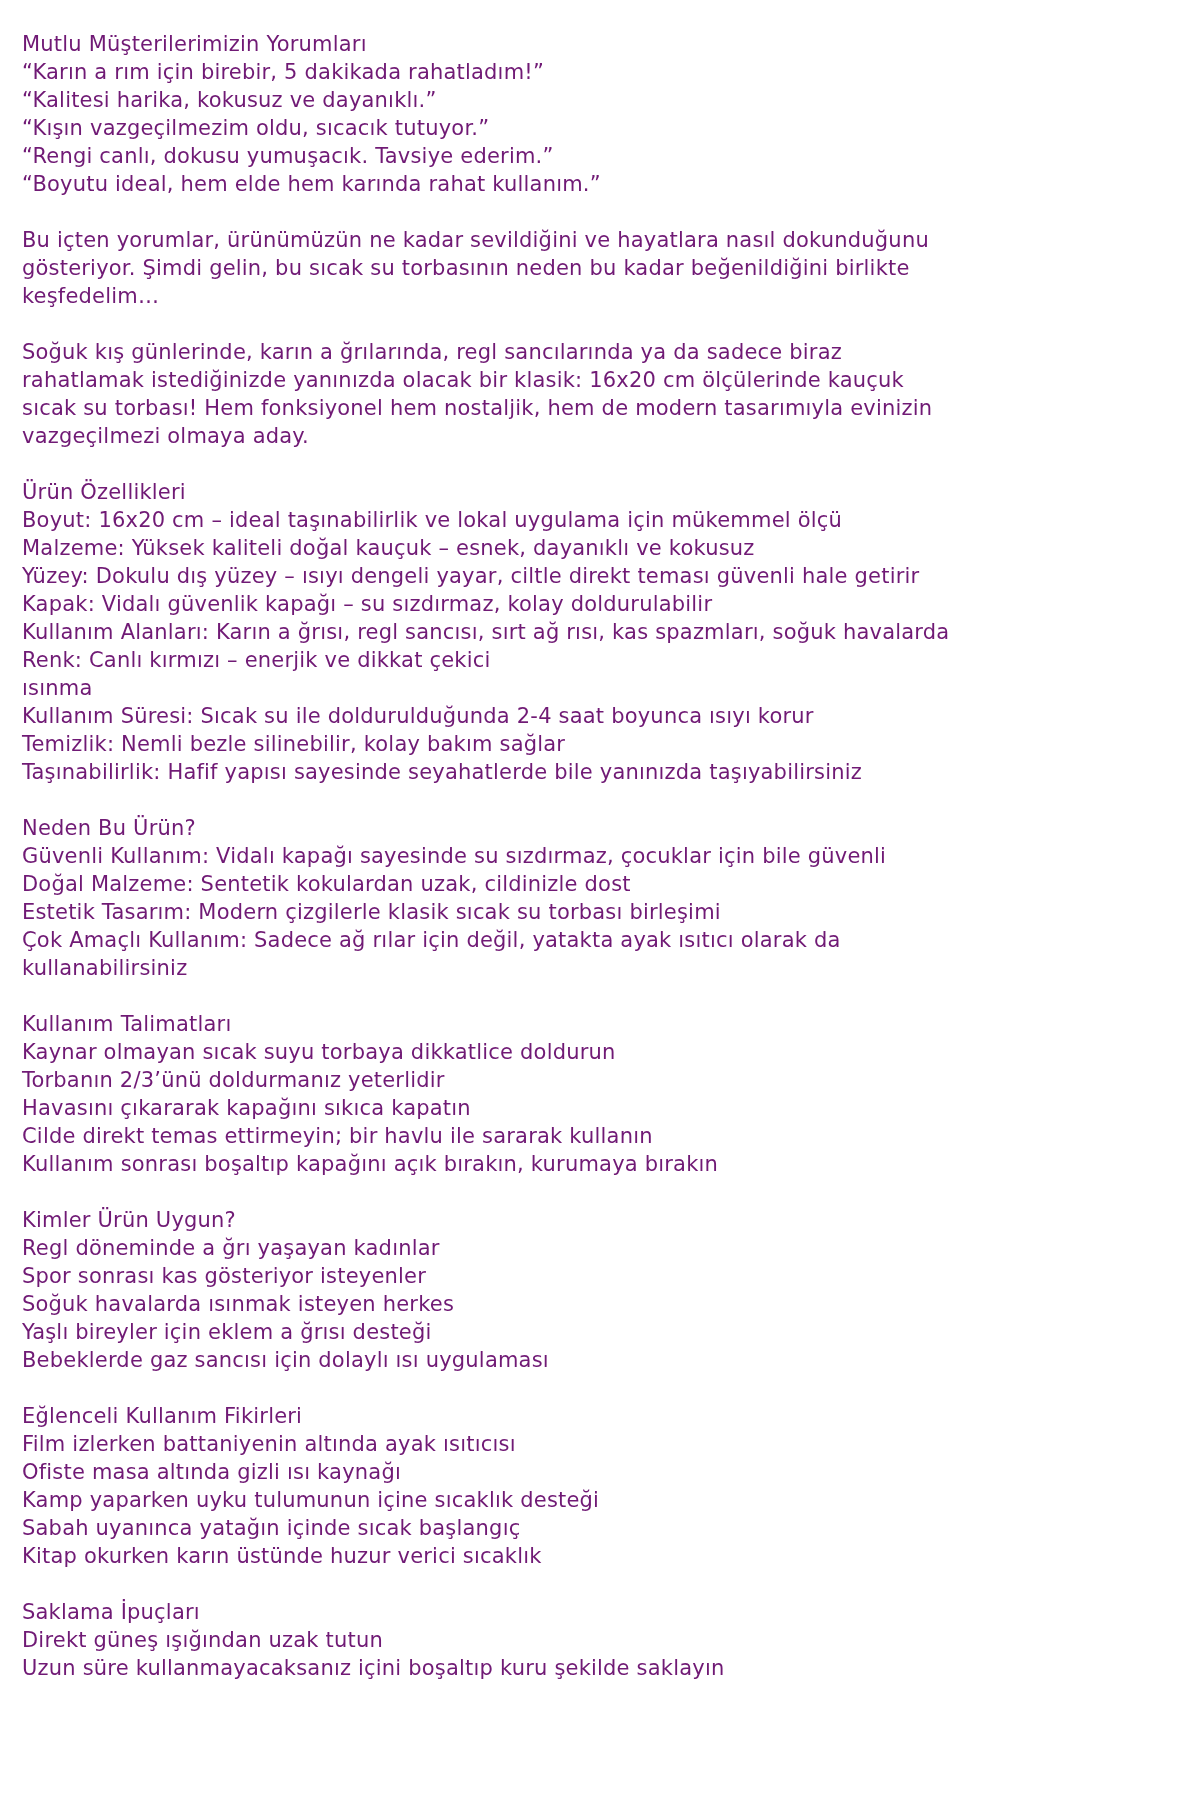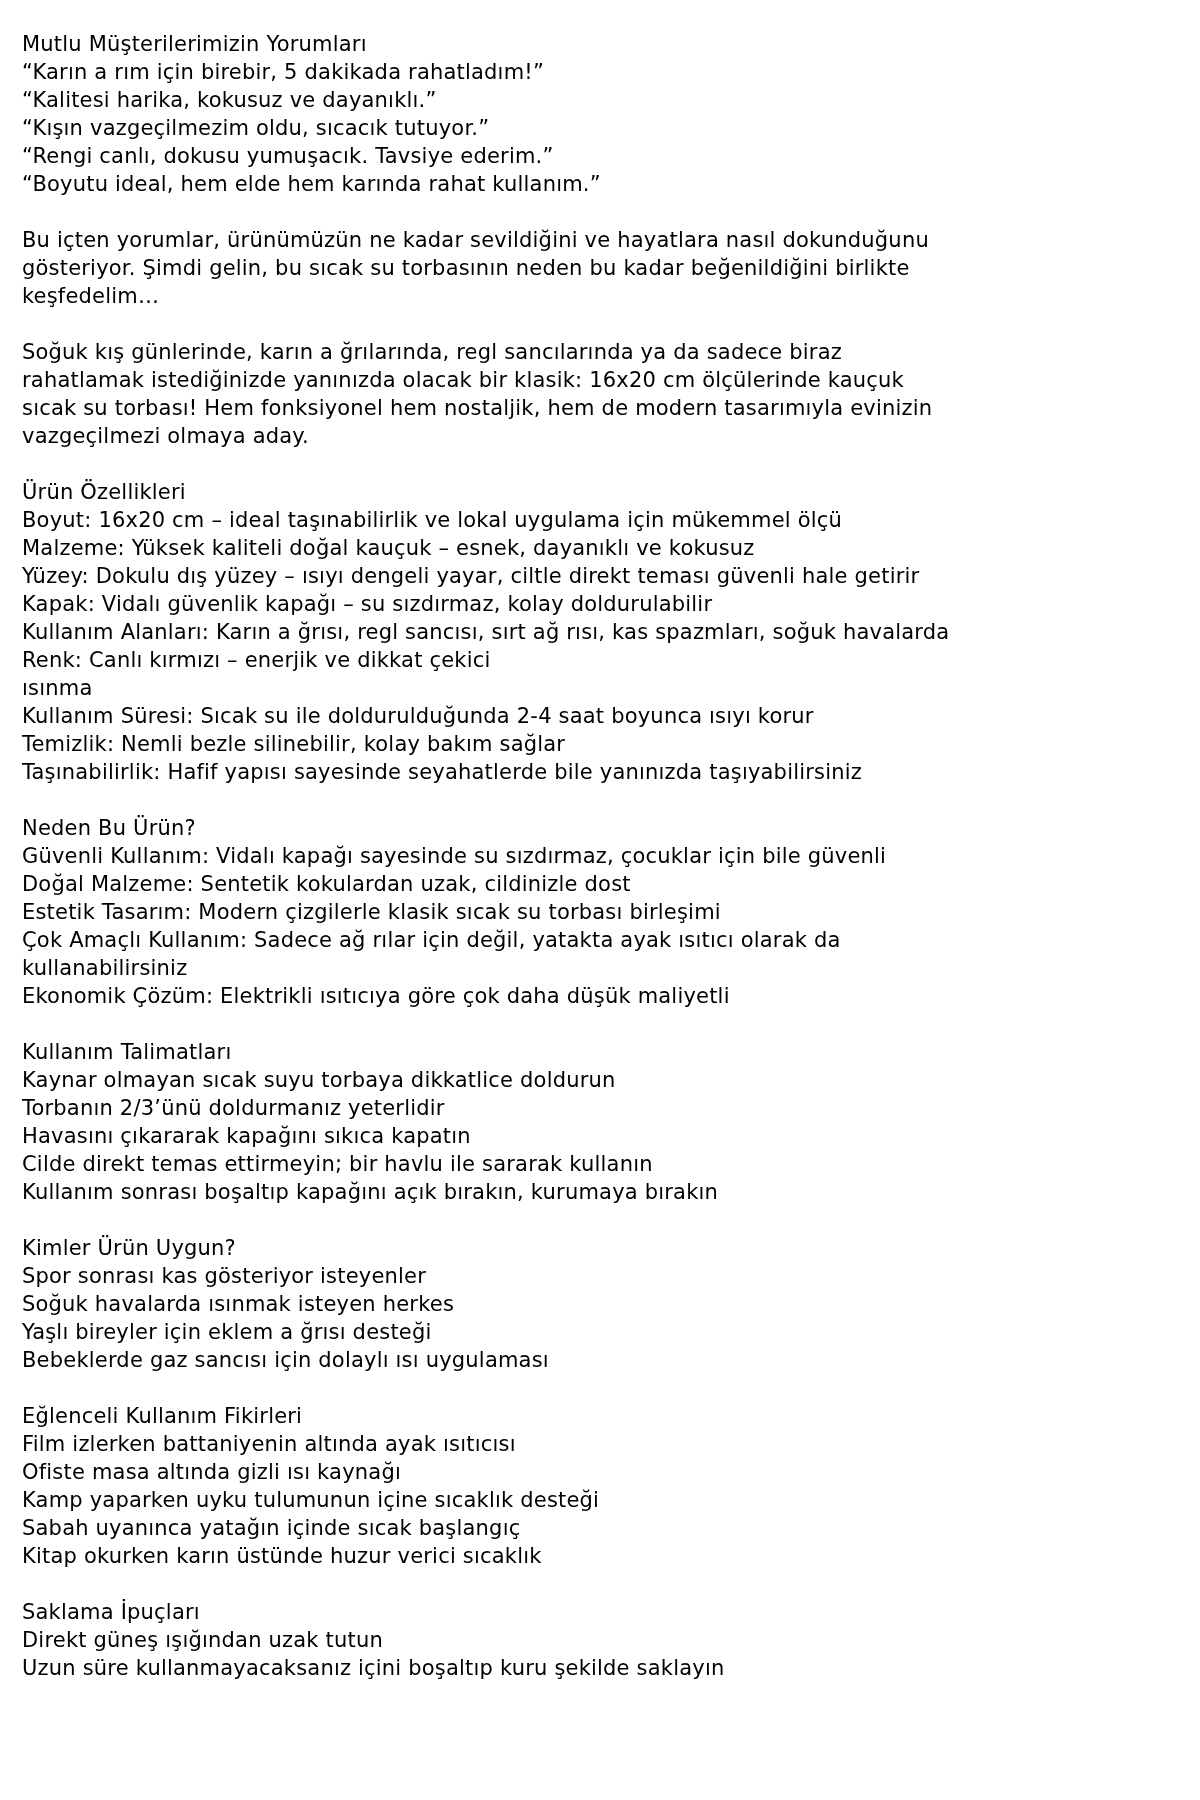--- a/index.html
+++ b/index.html
@@ -30,21 +30,21 @@
     margin-bottom: 12px;
   }
   .line {
     white-space: pre;
     height: 28px;
   }
 </style>
 </head>
 <body style="background: rgb(255, 255, 255);">
 
-<div class="doc" id="doc-root" style="color: #000000; padding-left: 22px;">
+<div class="doc" id="doc-root" style="color: #701a75; padding-left: 22px;">
     <div class="section">
       <div class="line">Mutlu Müşterilerimizin Yorumları</div>
       <div class="line">“Karın a rım için birebir, 5 dakikada rahatladım!”</div>
       <div class="line">“Kalitesi harika, kokusuz ve dayanıklı.”</div>
       <div class="line">“Kışın vazgeçilmezim oldu, sıcacık tutuyor.”</div>
       <div class="line">“Rengi canlı, dokusu yumuşacık. Tavsiye ederim.”</div>
       <div class="line">“Boyutu ideal, hem elde hem karında rahat kullanım.”</div>
     </div>
     <div class="section">
       <div class="line">Bu içten yorumlar, ürünümüzün ne kadar sevildiğini ve hayatlara nasıl dokunduğunu</div>
@@ -70,32 +70,32 @@
       <div class="line">Temizlik: Nemli bezle silinebilir, kolay bakım sağlar</div>
       <div class="line">Taşınabilirlik: Hafif yapısı sayesinde seyahatlerde bile yanınızda taşıyabilirsiniz</div>
     </div>
     <div class="section">
       <div class="line">Neden Bu Ürün?</div>
       <div class="line">Güvenli Kullanım: Vidalı kapağı sayesinde su sızdırmaz, çocuklar için bile güvenli</div>
       <div class="line">Doğal Malzeme: Sentetik kokulardan uzak, cildinizle dost</div>
       <div class="line">Estetik Tasarım: Modern çizgilerle klasik sıcak su torbası birleşimi</div>
       <div class="line">Çok Amaçlı Kullanım: Sadece ağ rılar için değil, yatakta ayak ısıtıcı olarak da</div>
       <div class="line">kullanabilirsiniz</div>
-      <div class="line">Ekonomik Çözüm: Elektrikli ısıtıcıya göre çok daha düşük maliyetli</div>
     </div>
     <div class="section">
       <div class="line">Kullanım Talimatları</div>
       <div class="line">Kaynar olmayan sıcak suyu torbaya dikkatlice doldurun</div>
       <div class="line">Torbanın 2/3’ünü doldurmanız yeterlidir</div>
       <div class="line">Havasını çıkararak kapağını sıkıca kapatın</div>
       <div class="line">Cilde direkt temas ettirmeyin; bir havlu ile sararak kullanın</div>
       <div class="line">Kullanım sonrası boşaltıp kapağını açık bırakın, kurumaya bırakın</div>
     </div>
     <div class="section">
       <div class="line">Kimler Ürün Uygun?</div>
+      <div class="line">Regl döneminde a ğrı yaşayan kadınlar</div>
       <div class="line">Spor sonrası kas gösteriyor isteyenler</div>
       <div class="line">Soğuk havalarda ısınmak isteyen herkes</div>
       <div class="line">Yaşlı bireyler için eklem a ğrısı desteği</div>
       <div class="line">Bebeklerde gaz sancısı için dolaylı ısı uygulaması</div>
     </div>
     <div class="section">
       <div class="line">Eğlenceli Kullanım Fikirleri</div>
       <div class="line">Film izlerken battaniyenin altında ayak ısıtıcısı</div>
       <div class="line">Ofiste masa altında gizli ısı kaynağı</div>
       <div class="line">Kamp yaparken uyku tulumunun içine sıcaklık desteği</div>

